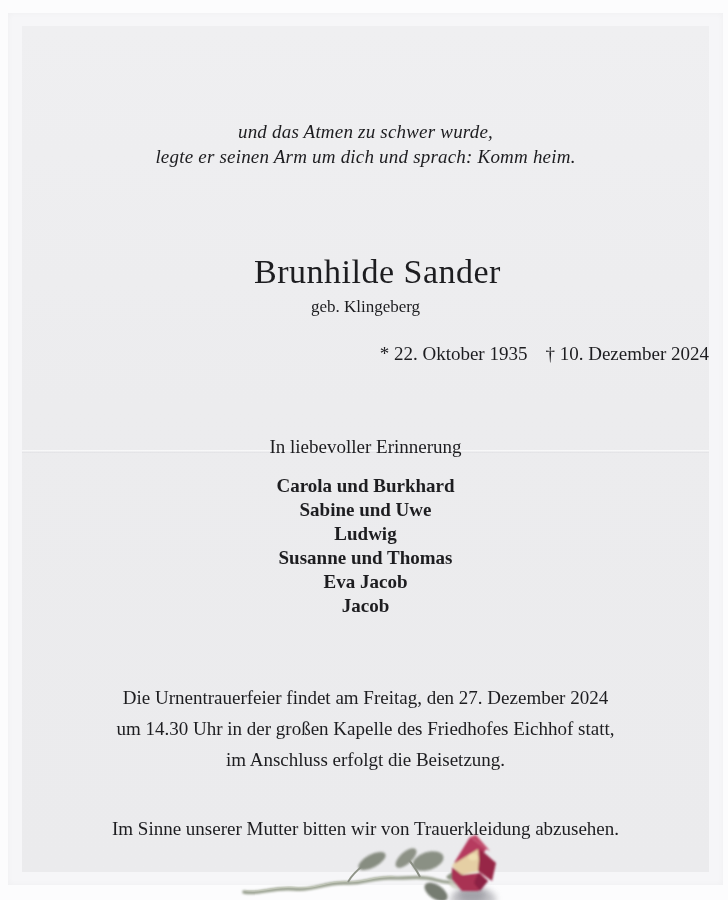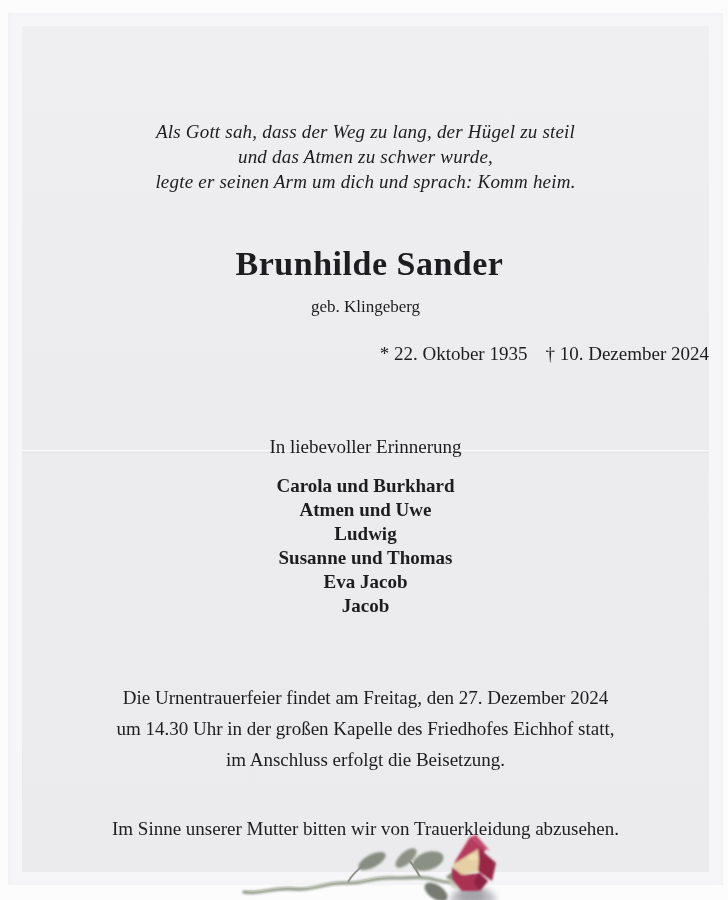--- a/index.html
+++ b/index.html
@@ -47,23 +47,23 @@
 
   .verse {
     top: 93px;
     font-style: italic;
     font-size: 19px;
     line-height: 25px;
     letter-spacing: 0.2px;
   }
   .name {
     top: 215px;
-    margin: 4px;
+    margin: 12px;
     font-size: 34px;
-    font-weight: bold;
+    font-weight: normal;
     letter-spacing: 0.5px;
   }
   .maiden {
     top: 271px;
     font-size: 17px;
   }
   .dates {
     top: 317px;
     font-size: 19px;
     text-align: right;
@@ -100,38 +100,37 @@
 </head>
 <body>
 
 <div class="scan">
   <div class="card">
     <div class="card-inner">
 
       <div class="crease"></div>
 
       <div class="txt verse">
-        <div>Als Gott sah, dass der Weg zu lang, der Hügel zu steil</div>
         <div>und das Atmen zu schwer wurde,</div>
         <div>legte er seinen Arm um dich und sprach: Komm heim.</div>
       </div>
 
       <h1 class="txt name">Brunhilde Sander</h1>
 
       <div class="txt maiden">geb. Klingeberg</div>
 
       <div class="txt dates">
         <span class="birth">* 22. Oktober 1935</span><span class="death">† 10. Dezember 2024</span>
       </div>
 
       <div class="txt intro">In liebevoller Erinnerung</div>
 
       <div class="txt mourners">
         <div>Carola und Burkhard</div>
-        <div>Atmen und Uwe</div>
+        <div>Sabine und Uwe</div>
         <div>Ludwig</div>
         <div>Susanne und Thomas</div>
         <div>Eva Jacob</div>
         <div>Jacob</div>
       </div>
 
       <div class="txt service">
         <div>Die Urnentrauerfeier findet am Freitag, den 27. Dezember 2024</div>
         <div>um 14.30 Uhr in der großen Kapelle des Friedhofes Eichhof statt,</div>
         <div>im Anschluss erfolgt die Beisetzung.</div>

